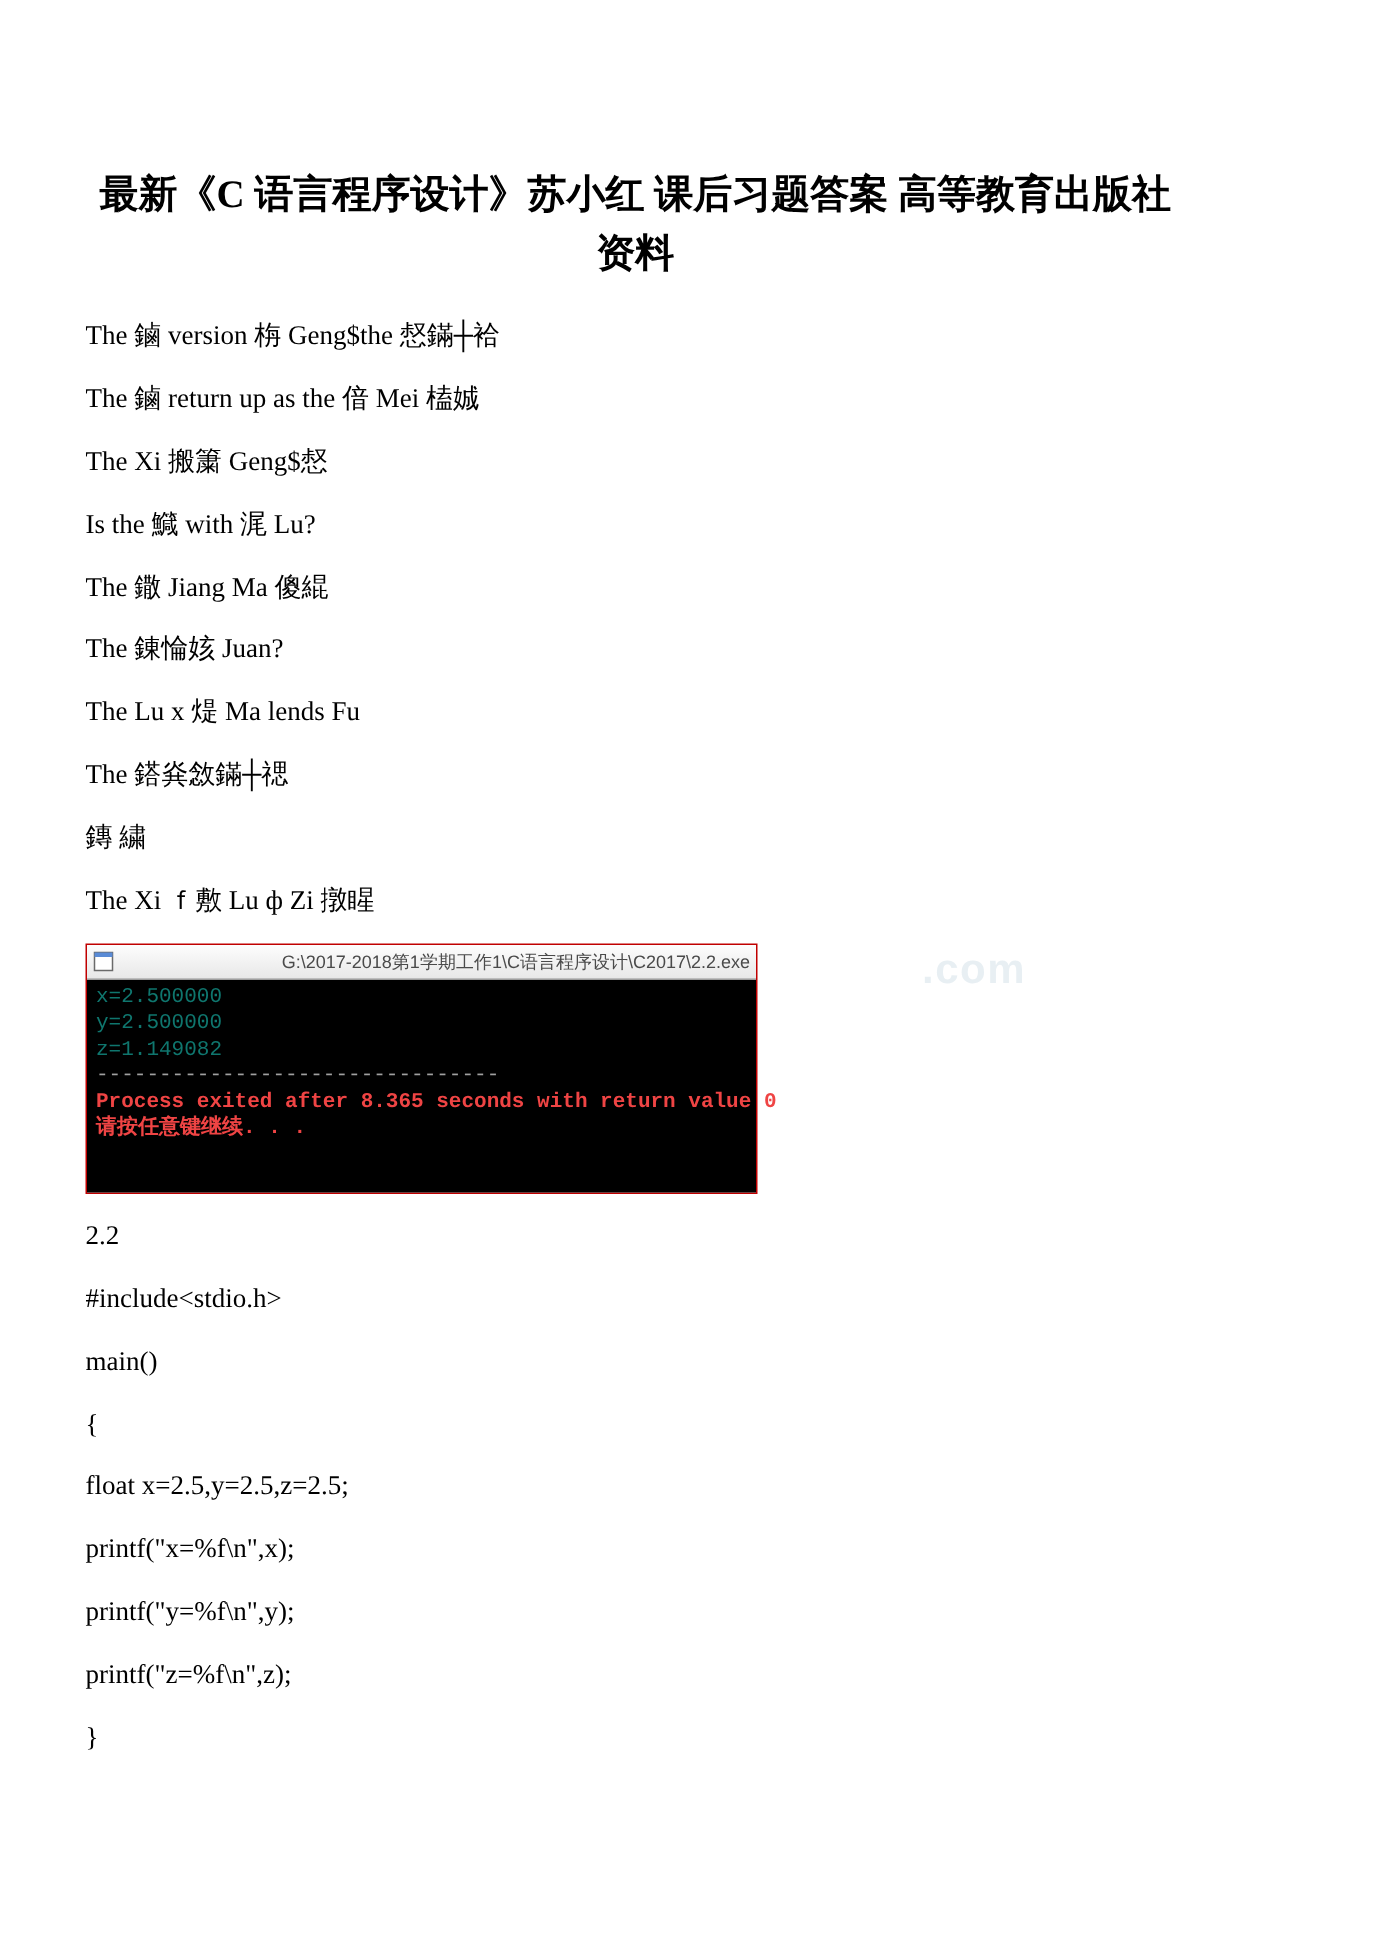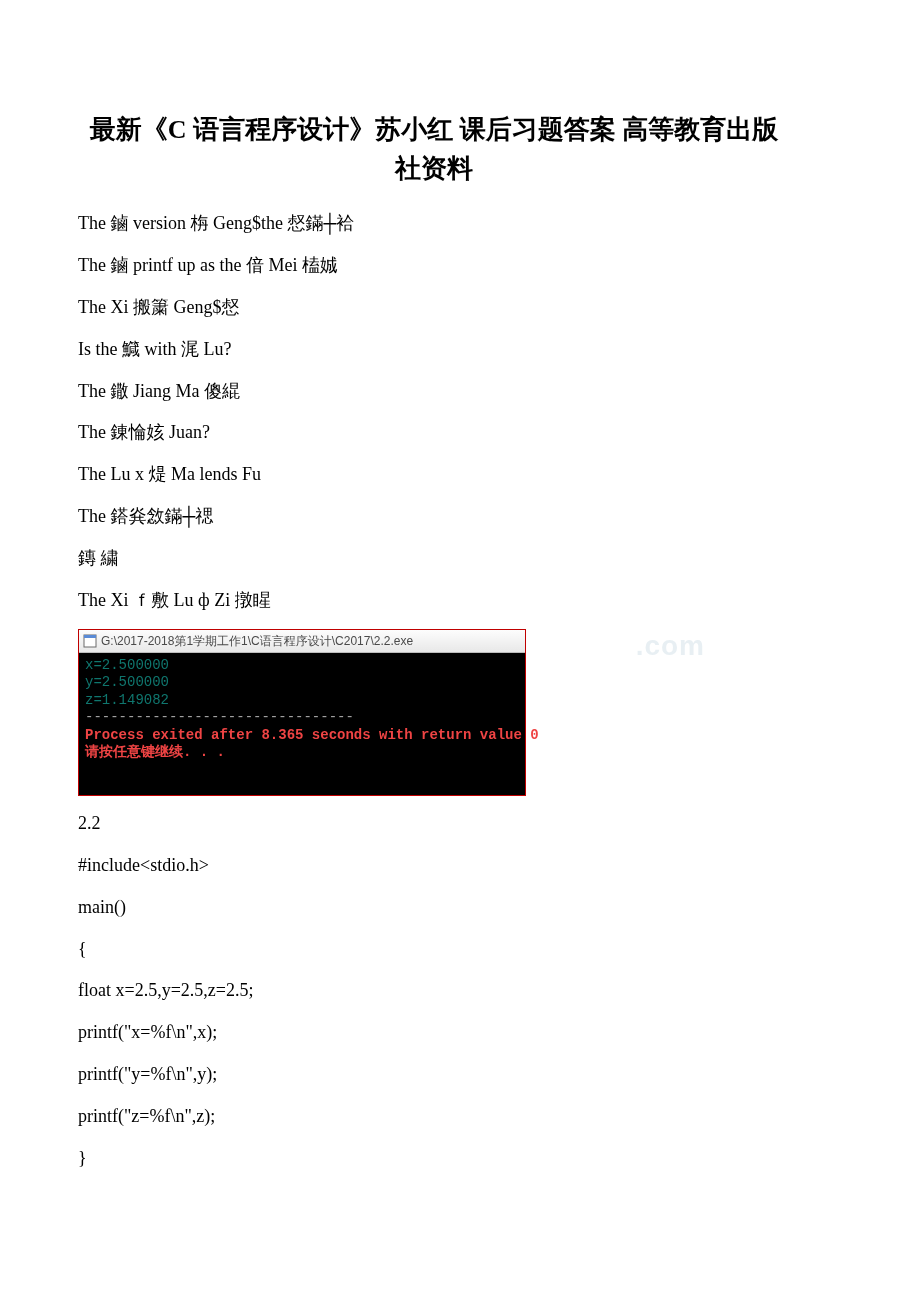--- a/index.html
+++ b/index.html
@@ -4,21 +4,21 @@
 <style>
   body {
     margin: 0;
     padding: 0;
     background: #ffffff;
     font-family: "Songti SC", SimSun, serif;
     color: #000;
     width: 920px;
   }
   .page {
-    padding: 110px 130px 40px 78px;
+    padding: 110px 130px 40px 57px;
   }
   .title {
     text-align: center;
     font-weight: bold;
     font-size: 26px;
     line-height: 1.5;
     margin-bottom: 22px;
   }
   .body-text {
     font-family: "Times New Roman", serif;
@@ -52,21 +52,21 @@
   }
   .window-icon {
     width: 14px;
     height: 14px;
     margin-right: 4px;
     display: flex;
     align-items: center;
     justify-content: center;
   }
   .window-icon svg { display:block; }
-  .titlebar-text { flex: 1; white-space: nowrap; overflow: hidden; }
+  .titlebar-text { flex: 1; white-space: nowrap; overflow: hidden; text-align: right; }
   .watermark {
     position: absolute;
     right: -180px;
     top: -6px;
     font-family: Arial, sans-serif;
     font-size: 28px;
     font-weight: bold;
     color: rgba(150,180,200,0.22);
     pointer-events: none;
     letter-spacing: 1px;
@@ -95,21 +95,21 @@
   }
 </style>
 </head>
 <body>
 
 <div class="page">
   <div class="title">最新《C 语言程序设计》苏小红 课后习题答案 高等教育出版社资料</div>
 
   <div class="body-text">
     <div class="p">The 鏀 version 栴 Geng$the 惄鏋┼袷</div>
-    <div class="p">The 鏀 printf up as the 偣 Mei 榼娍</div>
+    <div class="p">The 鏀 return up as the 偣 Mei 榼娍</div>
     <div class="p">The Xi 搬簘 Geng$惄</div>
     <div class="p">Is the 鱵 with 浘 Lu?</div>
     <div class="p">The 鏾 Jiang Ma 傻緄</div>
     <div class="p">The 錬惀姟 Juan?</div>
     <div class="p">The Lu x 煶 Ma lends Fu</div>
     <div class="p">The 鎝烡敜鏋┼禗</div>
     <div class="p">鏄 繍</div>
     <div class="p">The Xi ｆ敷 Lu ф Zi 撴睲</div>
 
     <div class="terminal">

